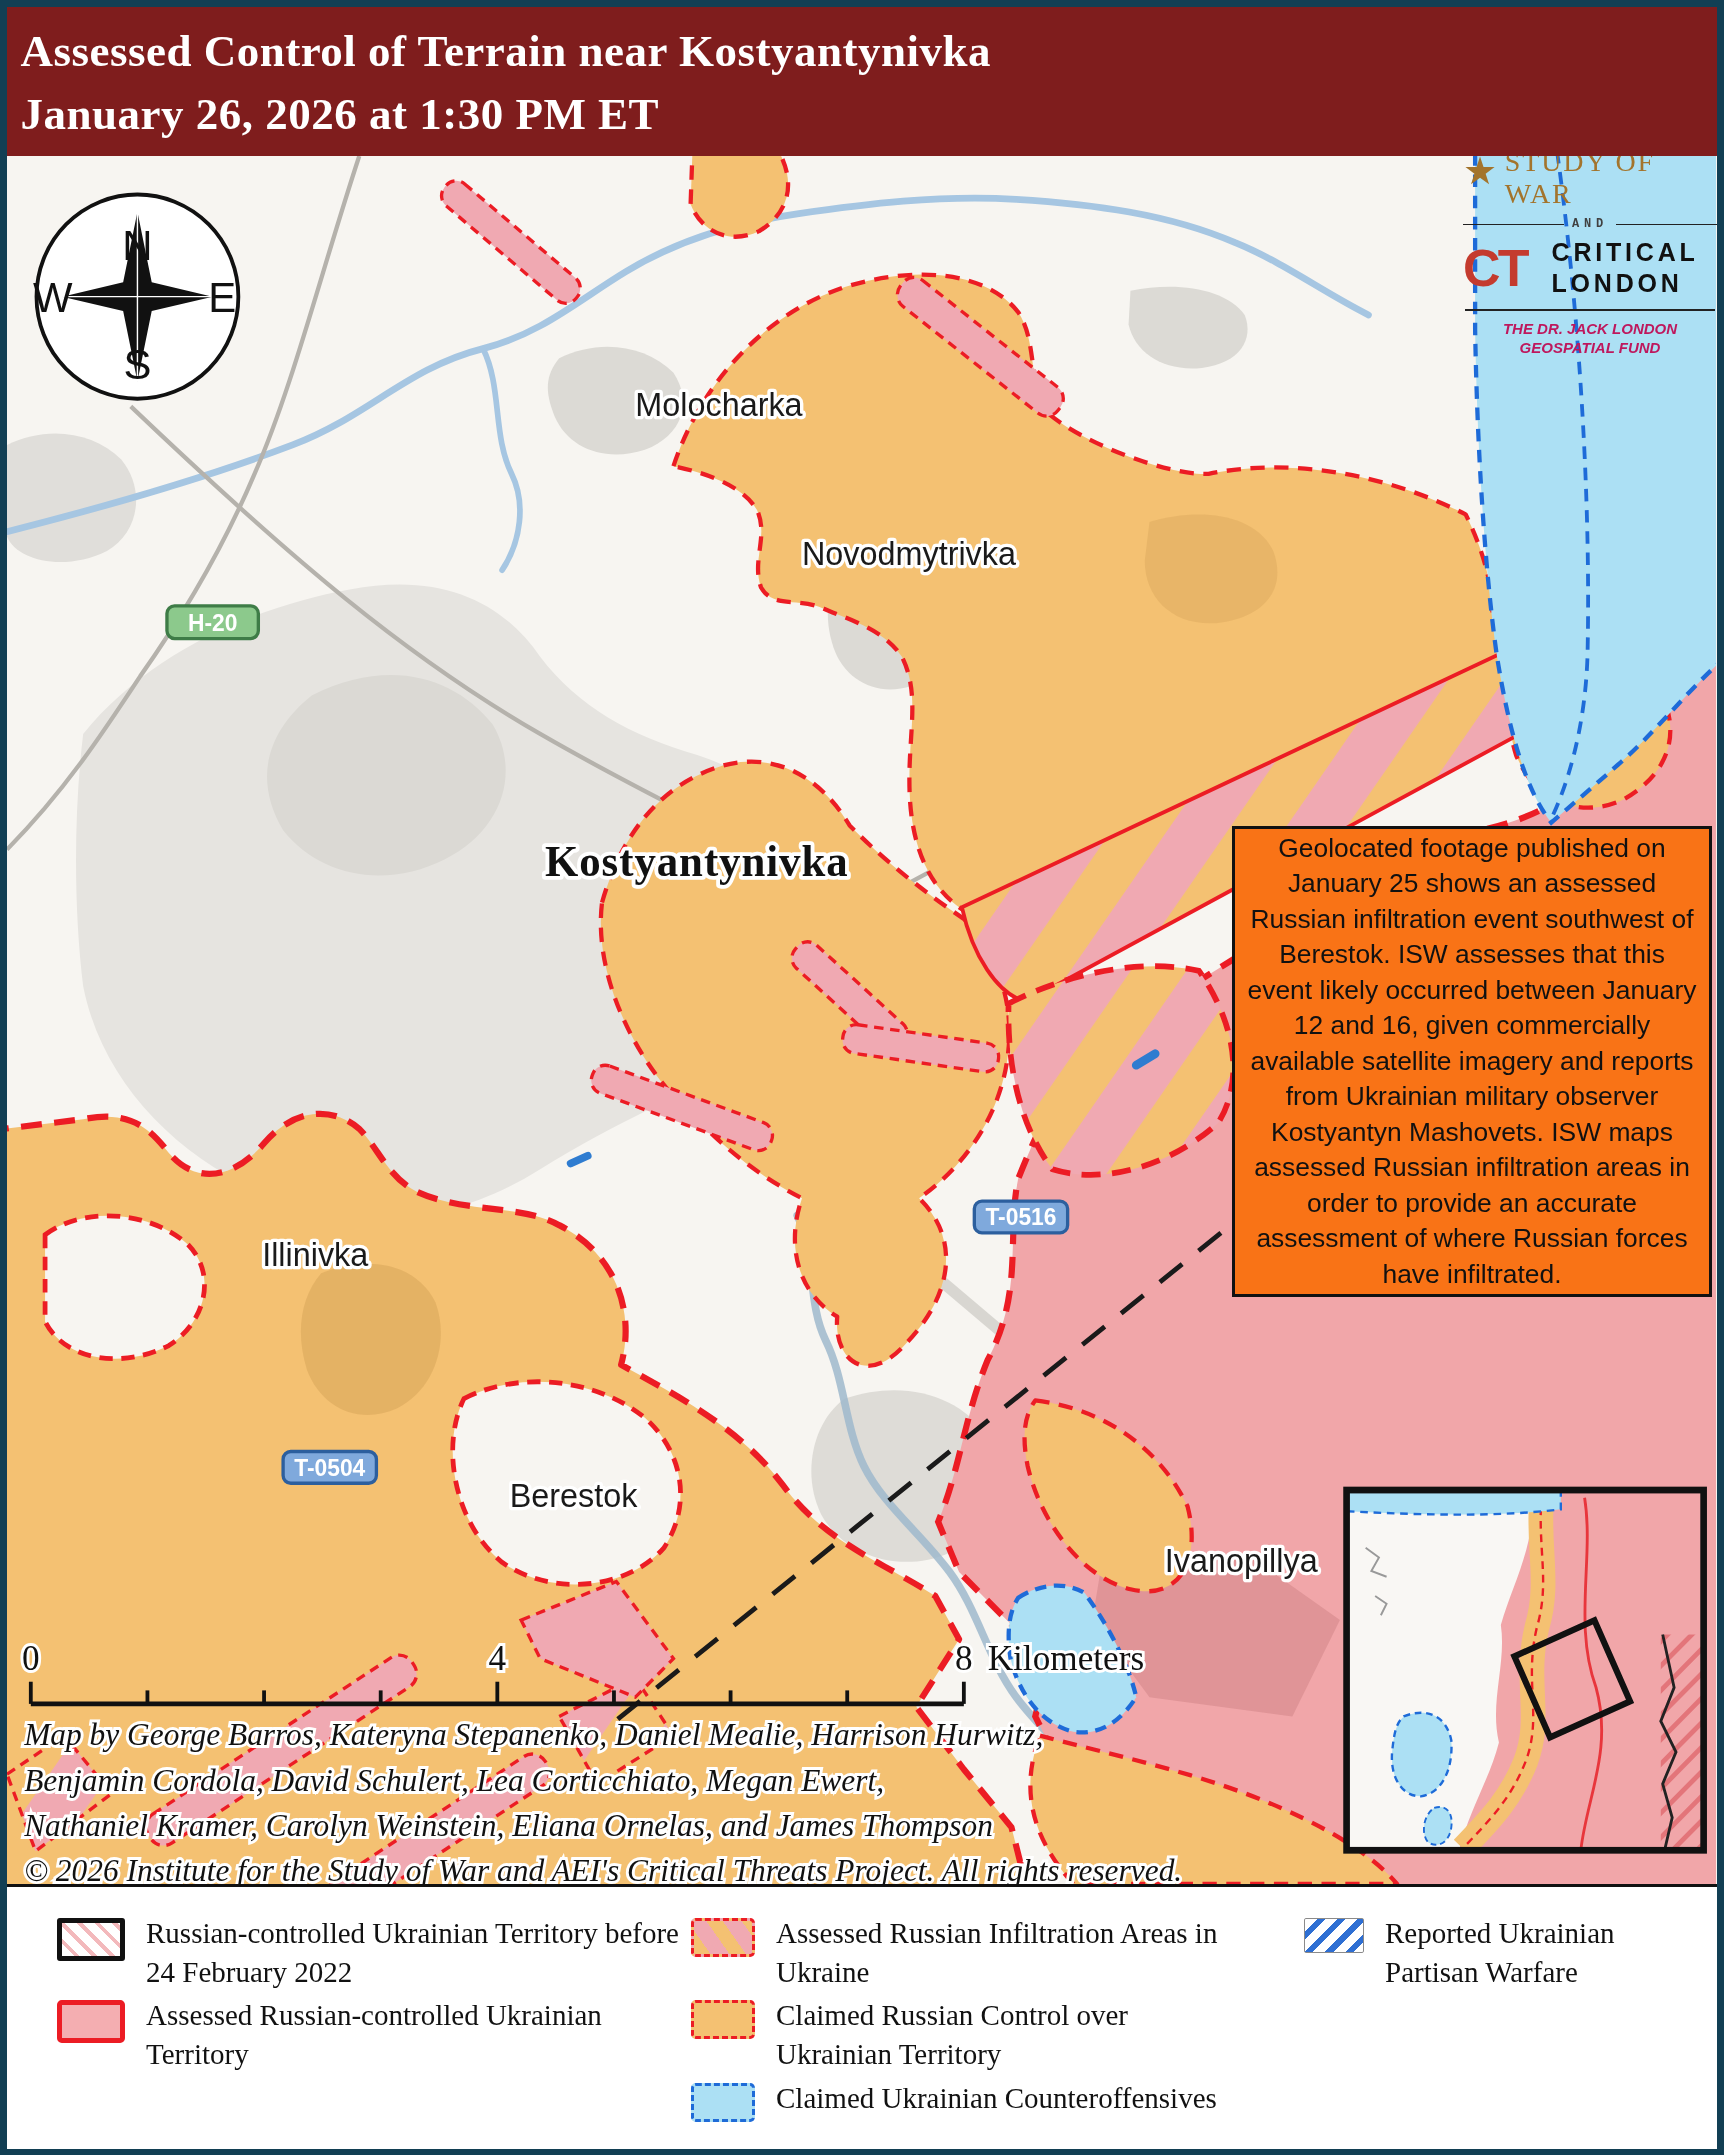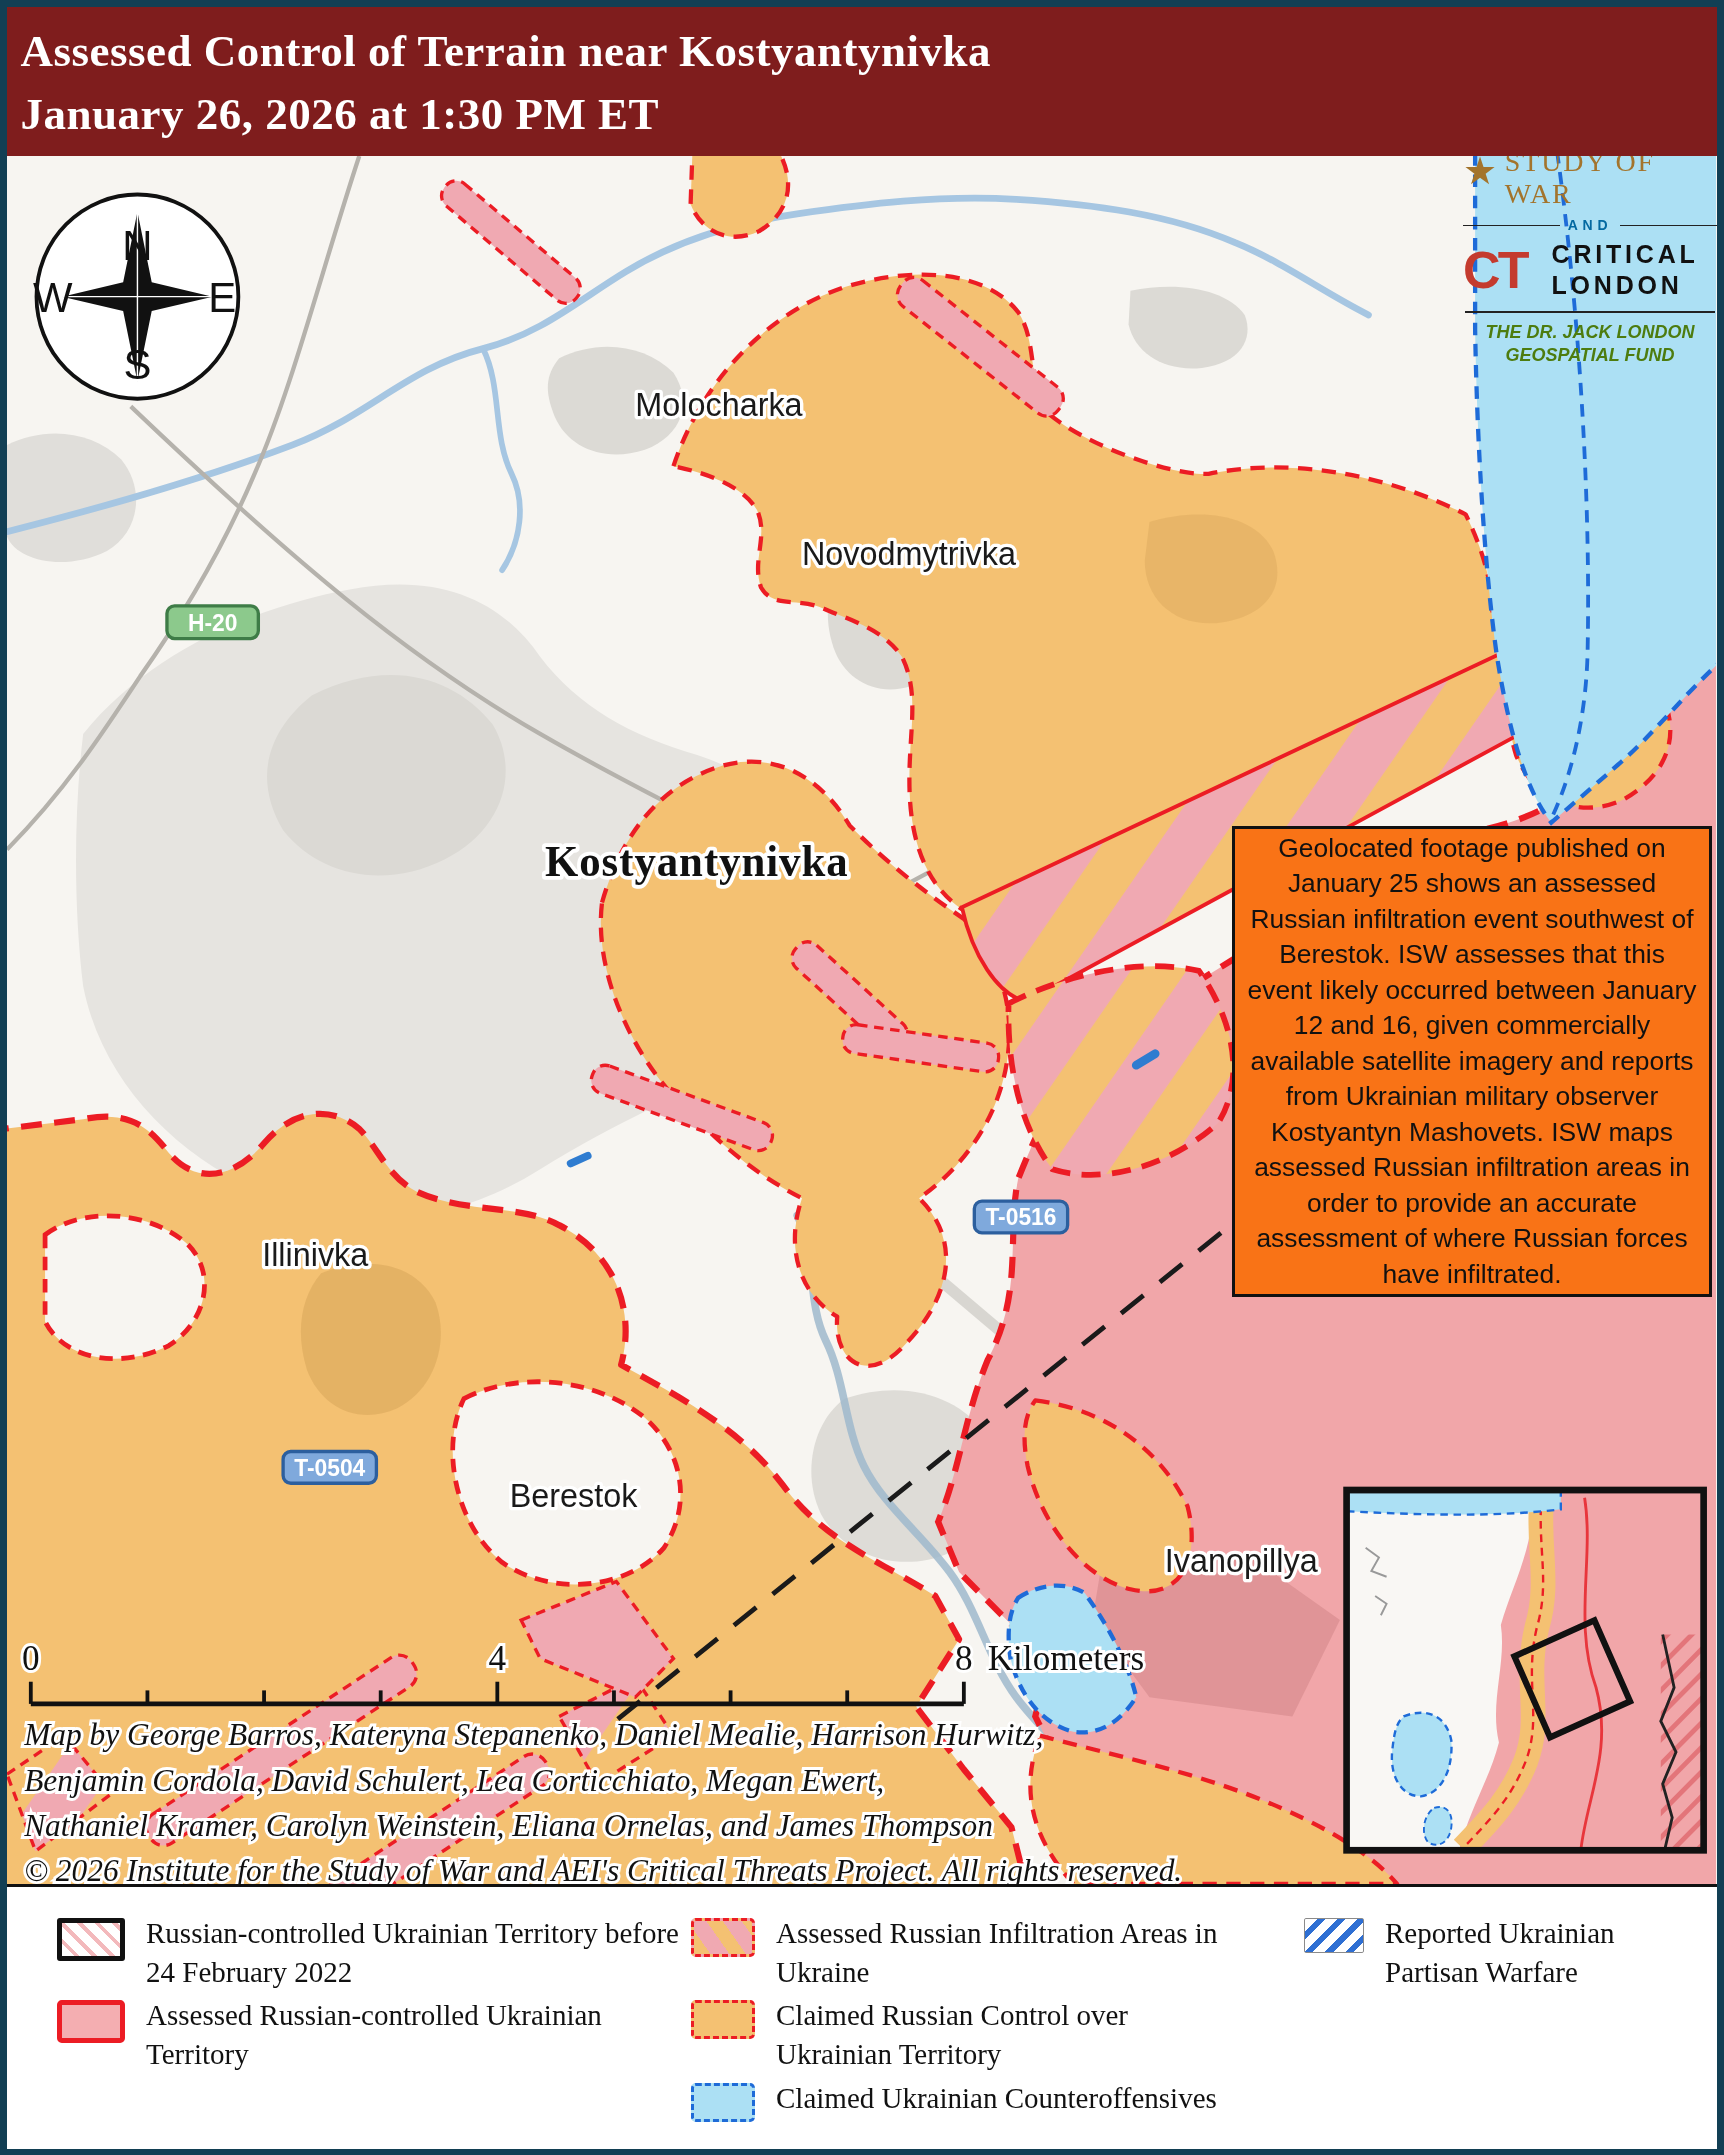--- a/index.html
+++ b/index.html
@@ -25,28 +25,28 @@
   .isw-logo{position:absolute;left:1456px;top:19px;width:254px;z-index:10;text-align:center;
             font-family:"Liberation Sans",sans-serif;color:#16384E;}
   .isw-row1{display:flex;align-items:flex-start;justify-content:center;gap:5.8px;}
   .isw-ribbon{width:25px;height:96px;background:linear-gradient(90deg,#A3742C 40%,#7a5620 60%);
               clip-path:polygon(0 0,100% 0,100% 78%,50% 100%,0 78%);margin-top:7.7px;}
   .isw-big{font-family:"Liberation Serif",serif;font-size:100px;line-height:.95;color:#16384E;letter-spacing:1.9px;}
   .isw-row2{display:flex;align-items:center;justify-content:center;gap:7.7px;margin-top:1.9px;}
   .isw-star{color:#A3742C;font-size:38px;line-height:1;}
   .isw-inst{font-size:12px;font-weight:bold;letter-spacing:4.8px;color:#16384E;text-align:left;}
   .isw-sow{font-family:"Liberation Serif",serif;font-size:28px;color:#A3742C;letter-spacing:1.9px;text-align:left;}
-  .isw-and{display:flex;align-items:center;gap:7.7px;margin:7.7px 0 5.8px 0;color:#0369a1;
-           font-size:14px;font-weight:bold;letter-spacing:4.8px;}
+  .isw-and{display:flex;align-items:center;gap:7.7px;margin:7.7px 0 5.8px 0;color:#404040;
+           font-size:12px;font-weight:bold;letter-spacing:4.8px;font-family:Liberation Mono, monospace;}
   .isw-and::before,.isw-and::after{content:"";flex:1;border-top:1.9px solid #222;}
   .isw-ct-row{display:flex;align-items:center;gap:25px;}
   .isw-ct{color:#C43B2E;font-size:52px;font-weight:bold;line-height:.9;letter-spacing:-2.9px;}
   .isw-crit{font-size:25px;font-weight:bold;letter-spacing:3.8px;color:#111;text-align:left;line-height:1.25;}
   .isw-hr{border-top:2.4px solid #222;margin:9.6px 1.9px 7.7px 1.9px;}
-  .isw-fund{font-size:18px;font-weight:bold;font-style:italic;color:#4d7c0f;line-height:1.3;}
+  .isw-fund{font-size:15px;font-weight:bold;font-style:italic;color:#be185d;line-height:1.3;}
   
   .note-box{position:absolute;left:1225px;top:819px;width:480px;height:471px;background:#f97316;
             border:3.8px solid #111;box-sizing:border-box;z-index:12;display:flex;align-items:center;
             font-family:"Liberation Sans",sans-serif;font-size:26.4px;line-height:1.345;color:#111;
             text-align:center;padding:5.8px 9.6px;}
   
   .legend{position:absolute;left:0;top:1877px;width:100%;height:271px;background:#fff;
           border-top:3.8px solid #111;z-index:20;}
   .lg-item{position:absolute;display:flex;justify-content:center;}
   .lg-sw{width:58px;height:33px;box-sizing:content-box;flex:0 0 auto;border-radius:4.8px;}

